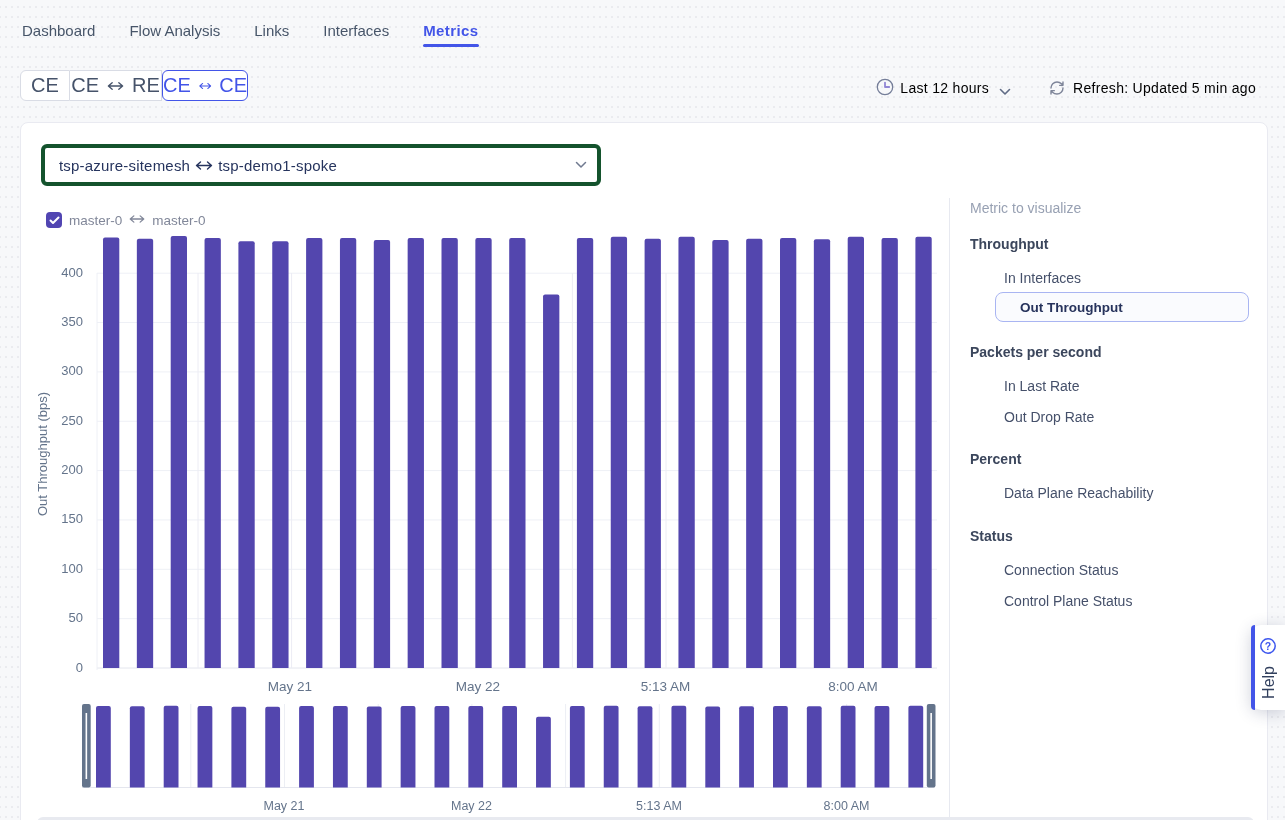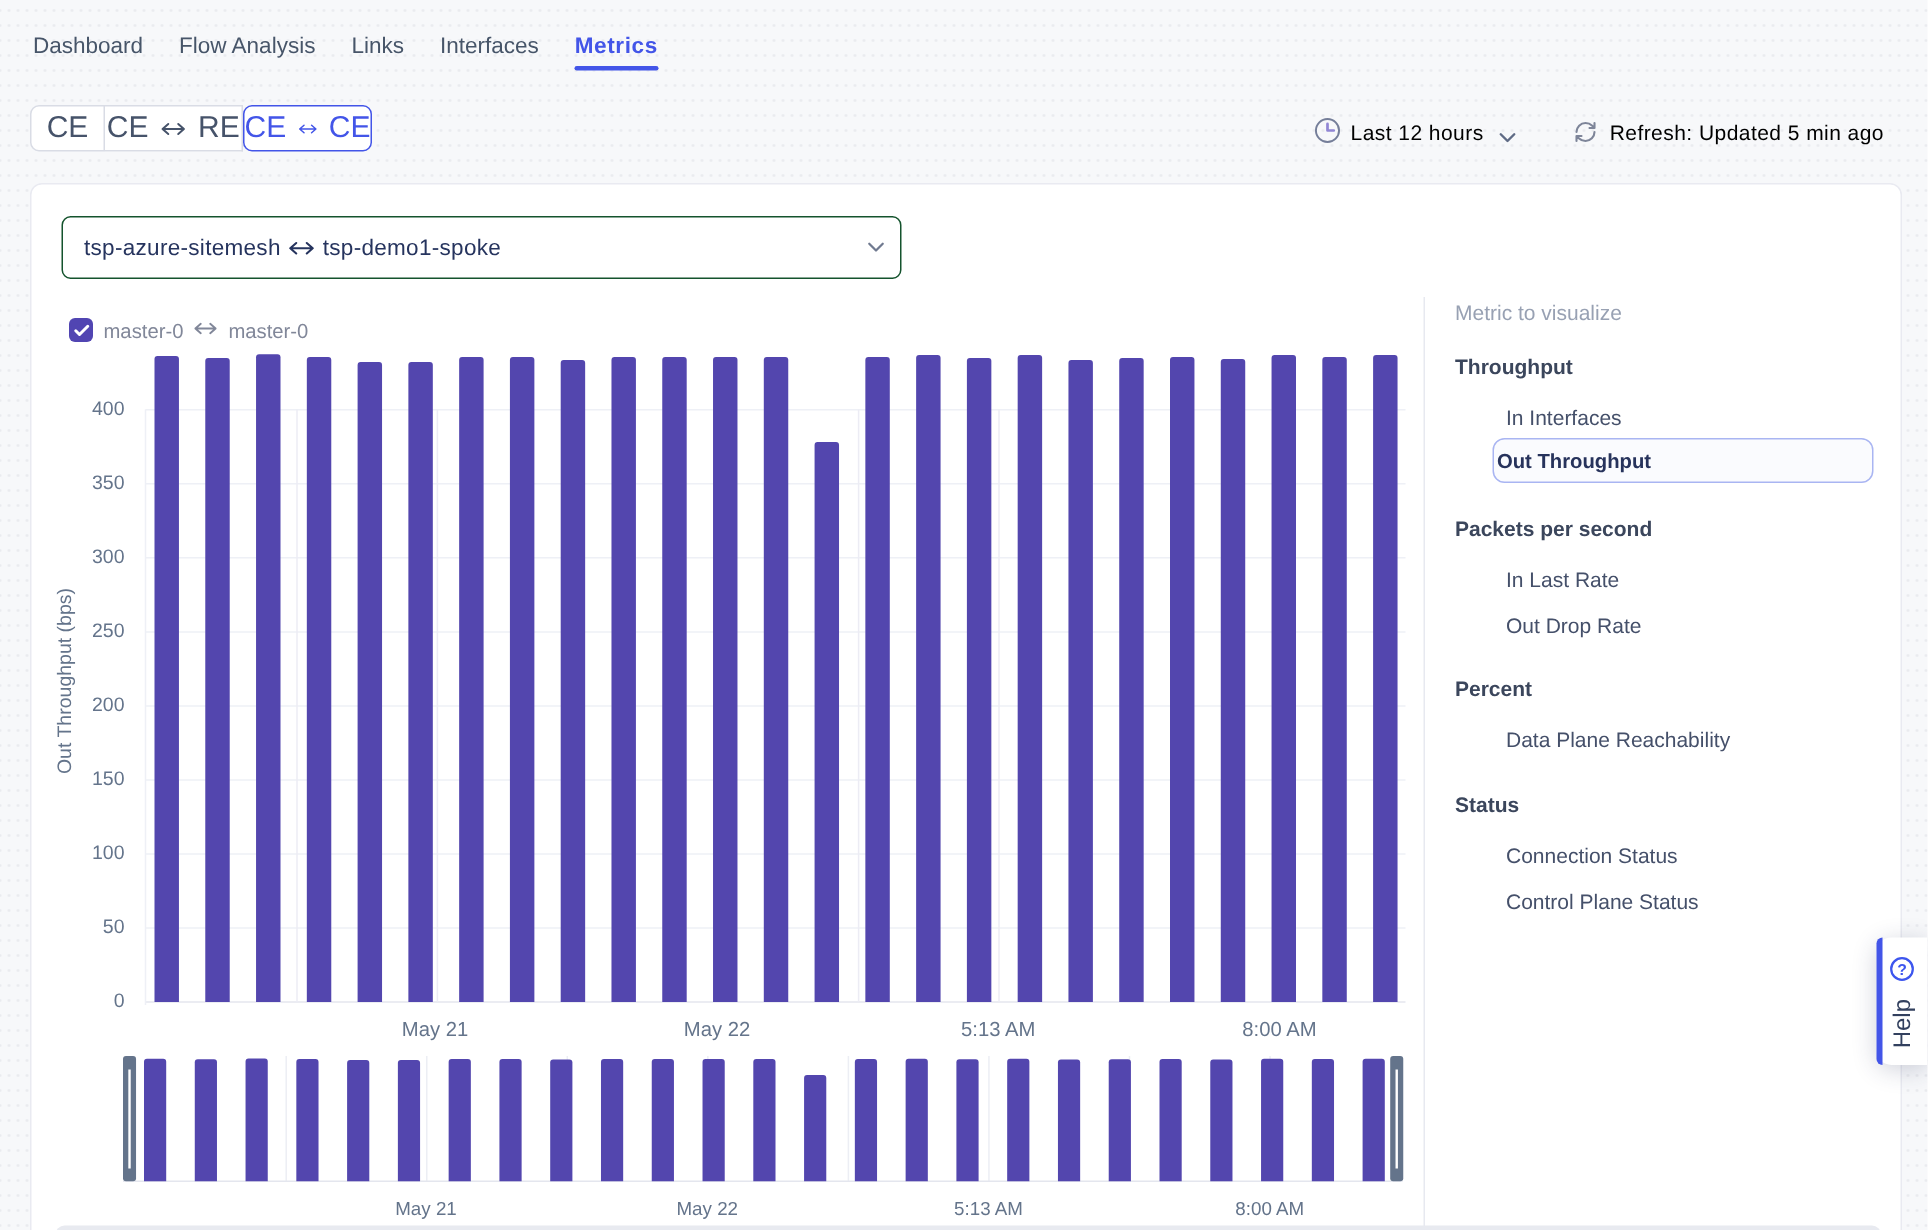--- a/index.html
+++ b/index.html
@@ -5,42 +5,42 @@
 * { margin:0; padding:0; box-sizing:border-box; }
 html,body { width:1285px; height:820px; overflow:hidden; }
 body {
   font-family:"Liberation Sans", sans-serif;
   background-color:#f7f8fa;
   background-image:radial-gradient(circle, #eaebef 0.75px, rgba(0,0,0,0) 1.1px);
   background-size:6px 10px;
   background-position:3px 2px;
   position:relative;
 }
-.nav { position:absolute; left:22px; top:23px; display:flex; gap:24px; font-size:15px; color:#475569; }
+.nav { position:absolute; left:22px; top:23px; display:flex; gap:34px; font-size:15px; color:#475569; }
 .nav .item { line-height:15px; }
 .nav .active { color:#4355e8; font-weight:700; position:relative; letter-spacing:0.4px; }
 .nav .active:after { content:""; position:absolute; left:0; right:0; bottom:-9px; height:3px; background:#4355e8; border-radius:2px; }
 .btngroup { position:absolute; left:20px; top:70px; display:flex; height:31px; }
 .btn { background:#fff; border:1px solid #d9dce5; color:#46536a; font-size:20px; display:flex; align-items:center; justify-content:center; }
 .btn.b1 { width:50px; border-radius:6px 0 0 6px; }
 .btn.b2 { width:92px; border-left:none; }
 .btn.b3 { width:86px; border:1px solid #4355e8; border-radius:6px; color:#4355e8; }
 .controls { position:absolute; top:78px; right:29px; display:flex; align-items:flex-end; color:#000000; font-size:14px; }
 .controls .txt { font-weight:500; letter-spacing:0.3px; }
 .card { position:absolute; left:20px; top:122px; width:1248px; height:720px; background:#fff; border:1px solid #e9eaf1; border-radius:8px; }
-.select { position:absolute; left:20px; top:21px; width:560px; height:42px; border:1px solid #14532d; border-radius:6px; background:#fff; display:flex; align-items:center; padding:0 10px 0 14px; font-size:15px; letter-spacing:0.2px; color:#26345e; }
+.select { position:absolute; left:20px; top:21px; width:560px; height:42px; border:4px solid #14532d; border-radius:6px; background:#fff; display:flex; align-items:center; padding:0 10px 0 14px; font-size:15px; letter-spacing:0.2px; color:#26345e; }
 .cbrow { position:absolute; left:25px; top:89px; display:flex; align-items:center; }
 .cbox { width:16px; height:16px; background:#5145b2; border-radius:4px; display:flex; align-items:center; justify-content:center; }
 .cblabel { margin-left:7px; font-size:13.5px; color:#818799; }
 .divider { position:absolute; left:928px; top:75px; width:1px; height:645px; background:#e7e9f0; }
 .panel { position:absolute; left:948px; top:0; width:300px; font-size:14px; color:#45506a; }
 .panel .muted { position:absolute; left:1px; color:#98a1b3; }
 .panel .head { position:absolute; left:1px; font-weight:700; color:#3b465c; }
 .panel .it { position:absolute; left:35px; }
-.selbox { position:absolute; left:26px; width:254px; height:30px; border:1.5px solid #a9b5f2; border-radius:8px; background:#fafbfe; display:flex; align-items:center; padding-left:2px; font-weight:700; color:#27335c; font-size:13.5px; }
+.selbox { position:absolute; left:26px; width:254px; height:30px; border:1.5px solid #a9b5f2; border-radius:8px; background:#fafbfe; display:flex; align-items:center; padding-left:24px; font-weight:700; color:#27335c; font-size:13.5px; }
 .graybar { position:absolute; left:16px; top:694px; width:1217px; height:20px; background:#e8eaf0; border-radius:6px; }
 .help { position:absolute; right:0; top:625px; width:34px; height:85px; background:#fff; border-radius:10px 0 0 10px; box-shadow:0 3px 16px rgba(40,50,90,0.22); }
 .help .bar { position:absolute; left:0; top:0; width:4px; height:85px; background:#4355e8; border-radius:10px 0 0 10px; }
 .help .htxt { position:absolute; left:9px; top:41px; writing-mode:vertical-rl; transform:rotate(180deg); font-size:16px; color:#32405e; }
 svg text { font-family:"Liberation Sans", sans-serif; }
 </style>
 </head>
 <body>
 <div class="nav">
   <div class="item">Dashboard</div>

